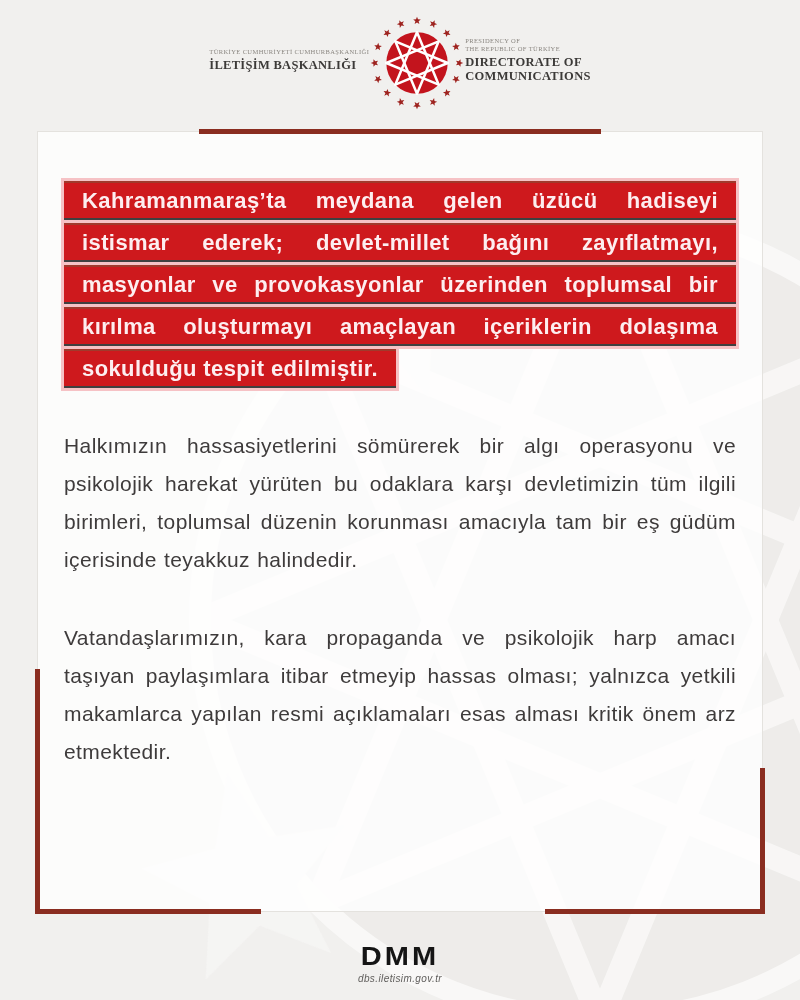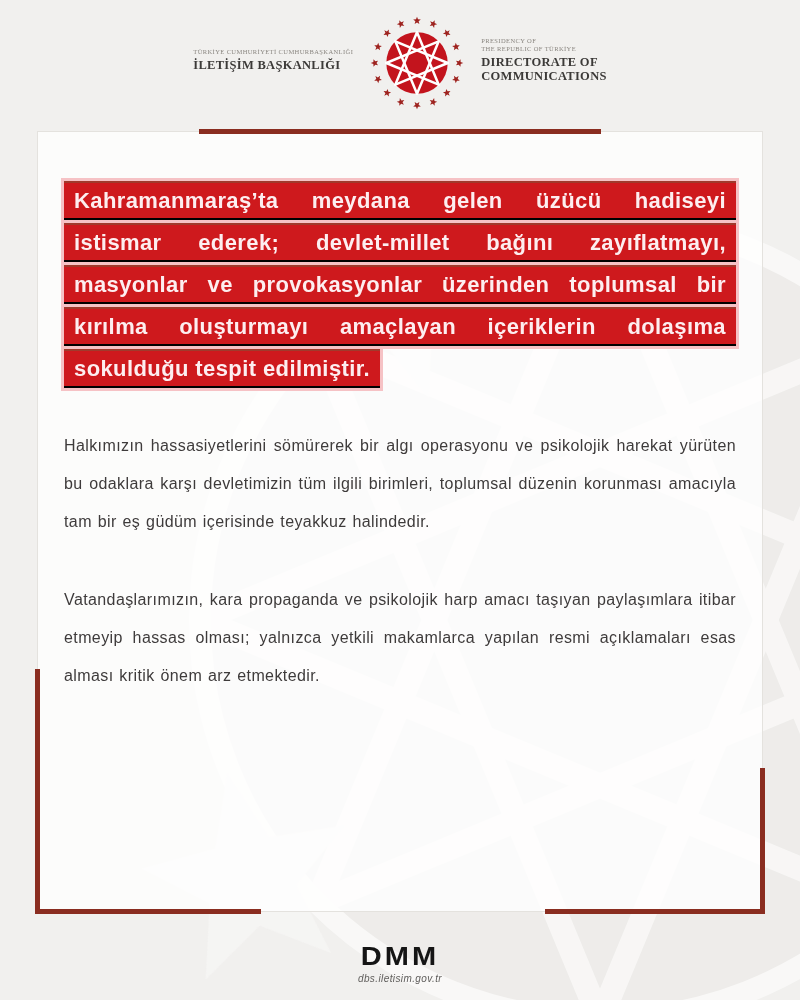--- a/index.html
+++ b/index.html
@@ -6,21 +6,21 @@
   body{
     width:800px;height:1000px;position:relative;overflow:hidden;
     background:#f1f0ee;
     font-family:"Liberation Sans", sans-serif;
   }
   
   .watermark{position:absolute;top:0;left:0;z-index:0;pointer-events:none;}
   
   .header{
     position:absolute;top:0;left:0;right:0;height:126px;z-index:2;
-    display:flex;justify-content:center;align-items:center;gap:16px;
+    display:flex;justify-content:center;align-items:center;gap:0;
   }
   .hdr-left{text-align:left;padding-bottom:6px;}
   .hdr-right{text-align:left;padding-bottom:6px;}
   .hdr-tiny{
     font-size:6.5px;line-height:8px;letter-spacing:.4px;color:#8a8680;
     font-family:"Liberation Serif", serif;margin-bottom:2px;white-space:nowrap;
   }
   .hdr-title{
     font-family:"Liberation Serif", serif;font-weight:bold;
     font-size:12.5px;line-height:14px;color:#3c3a38;letter-spacing:.3px;white-space:nowrap;
@@ -37,30 +37,30 @@
   .accent-top{top:-3px;left:50%;transform:translateX(-50%);width:402px;height:5px;}
   .accent-bottom-left{bottom:-3px;left:-1px;width:224px;height:5px;}
   .accent-bottom-right{bottom:-3px;right:-1px;width:218px;height:5px;}
   .accent-left{left:-3px;top:537px;bottom:-3px;width:5px;}
   .accent-right{right:-3px;top:636px;bottom:-3px;width:5px;}
   
   .highlight-block{margin-bottom:36px;}
   .hl-line{
     background:#ce191d;color:#fdeef0;
     font-weight:bold;font-size:22px;line-height:27px;letter-spacing:.4px;
-    padding:4px 10px;margin:0 0 3px 0;
-    border-top:2px solid #a03a2c;border-bottom:2px solid #000000;
+    padding:4px 18px;margin:0 0 3px 0;
+    border-top:2px solid #a03a2c;border-bottom:2px solid #404040;
     box-shadow:0 0 0 3px #f6c2c5;
     box-sizing:border-box;
   }
   .hl-line.full{text-align:justify;text-align-last:justify;width:100%;}
   .hl-line.last{display:inline-block;text-align:left;}
   
   .body-par{
-    color:#3e3b3b;font-size:16px;line-height:38px;letter-spacing:.4px;
+    color:#3e3b3b;font-size:21px;line-height:38px;letter-spacing:.4px;
     text-align:justify;margin:0 0 40px 0;word-spacing:1px;
   }
   .body-par.last{margin-bottom:0;}
   
   .footer{
     position:absolute;top:921px;left:0;right:0;z-index:2;text-align:center;margin-top:20px;
   }
   .dmm{
     font-weight:900;font-size:29px;line-height:30px;color:#151515;
     letter-spacing:3px;transform:scaleY(.92);display:inline-block;

